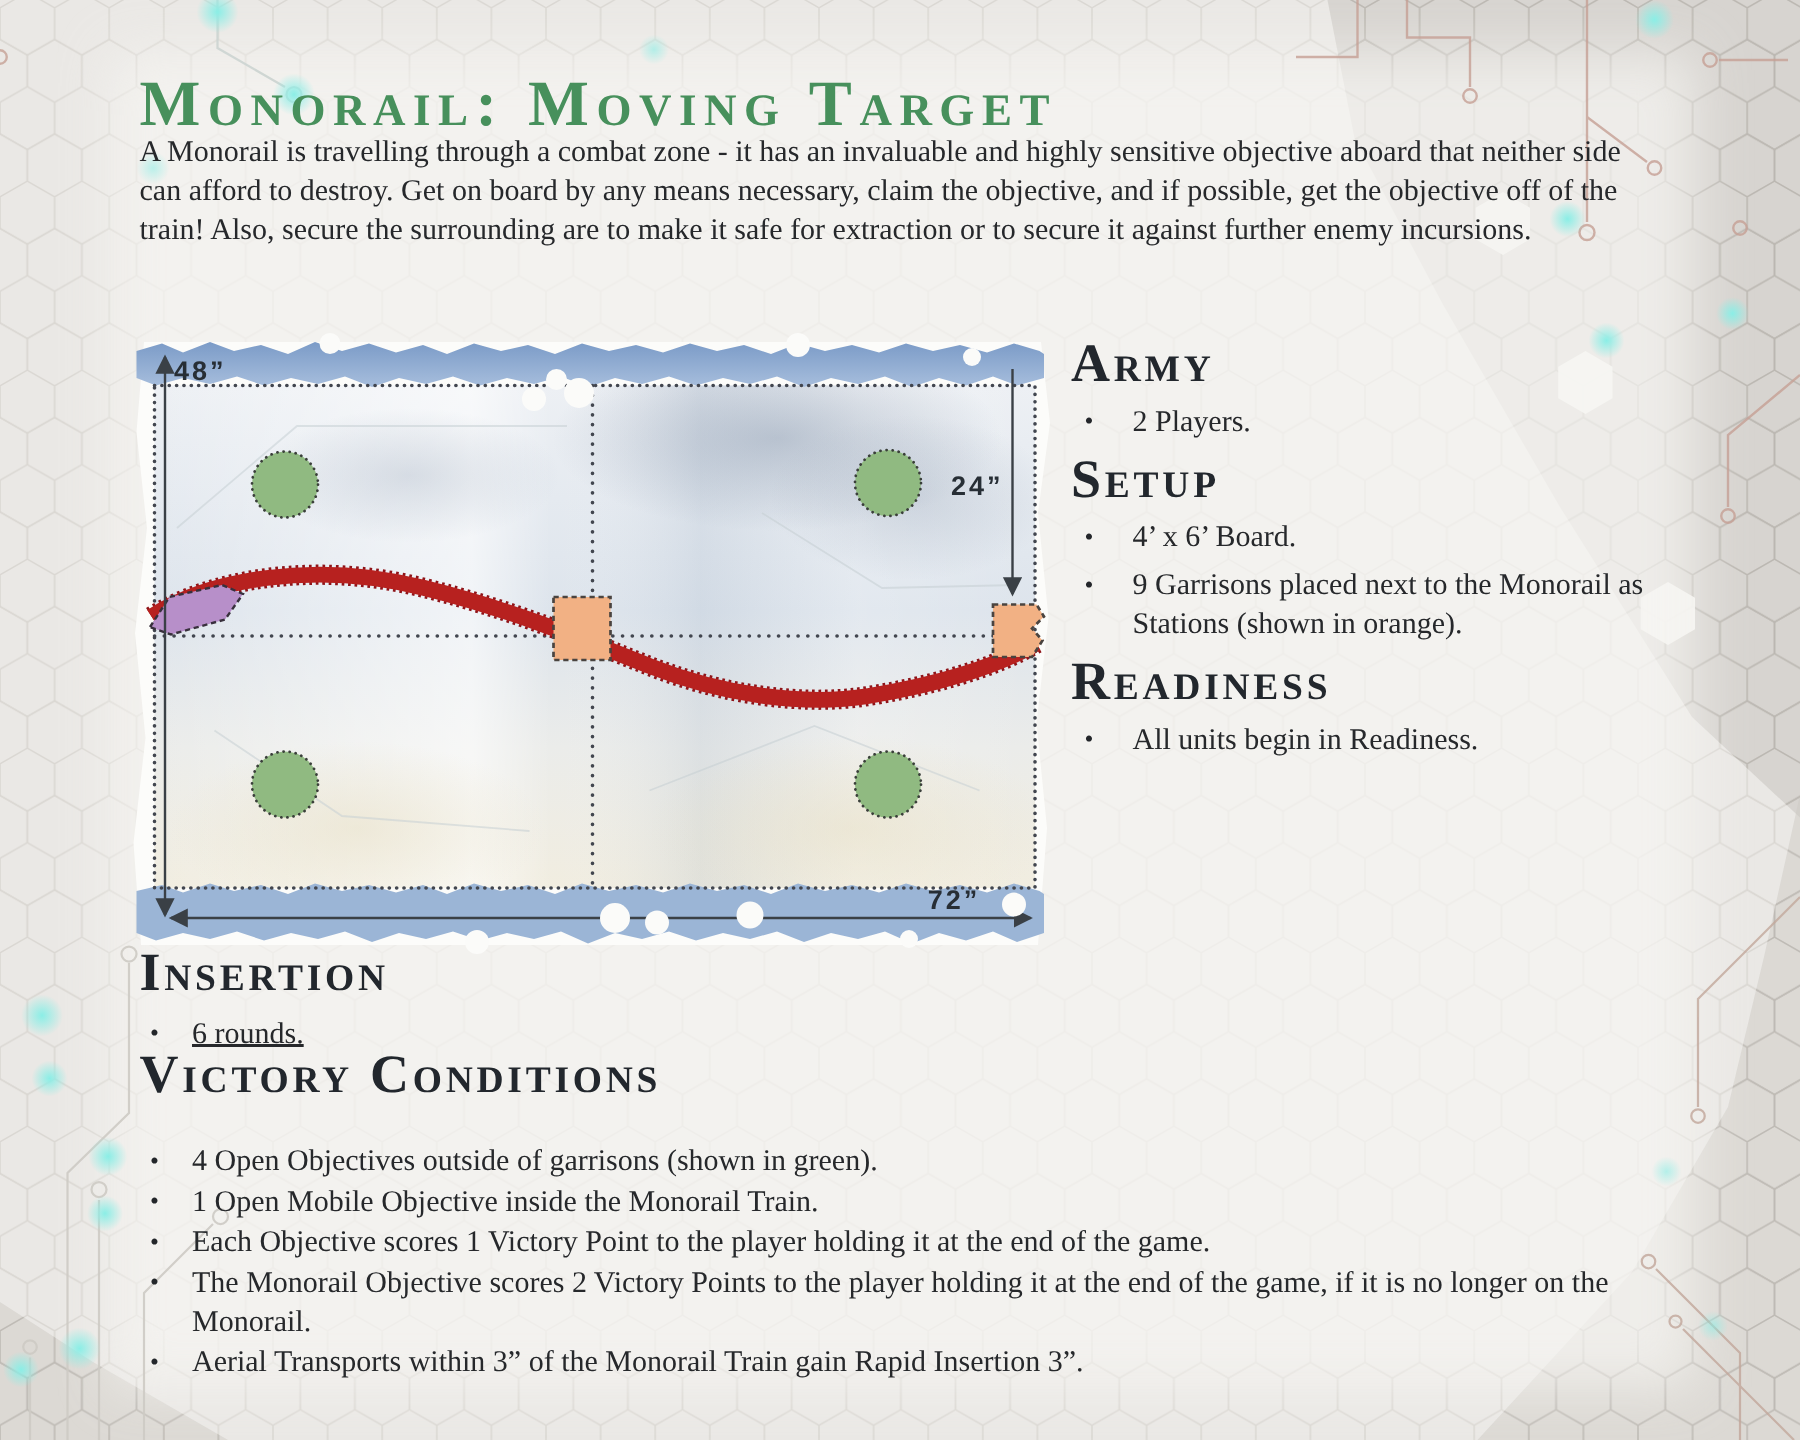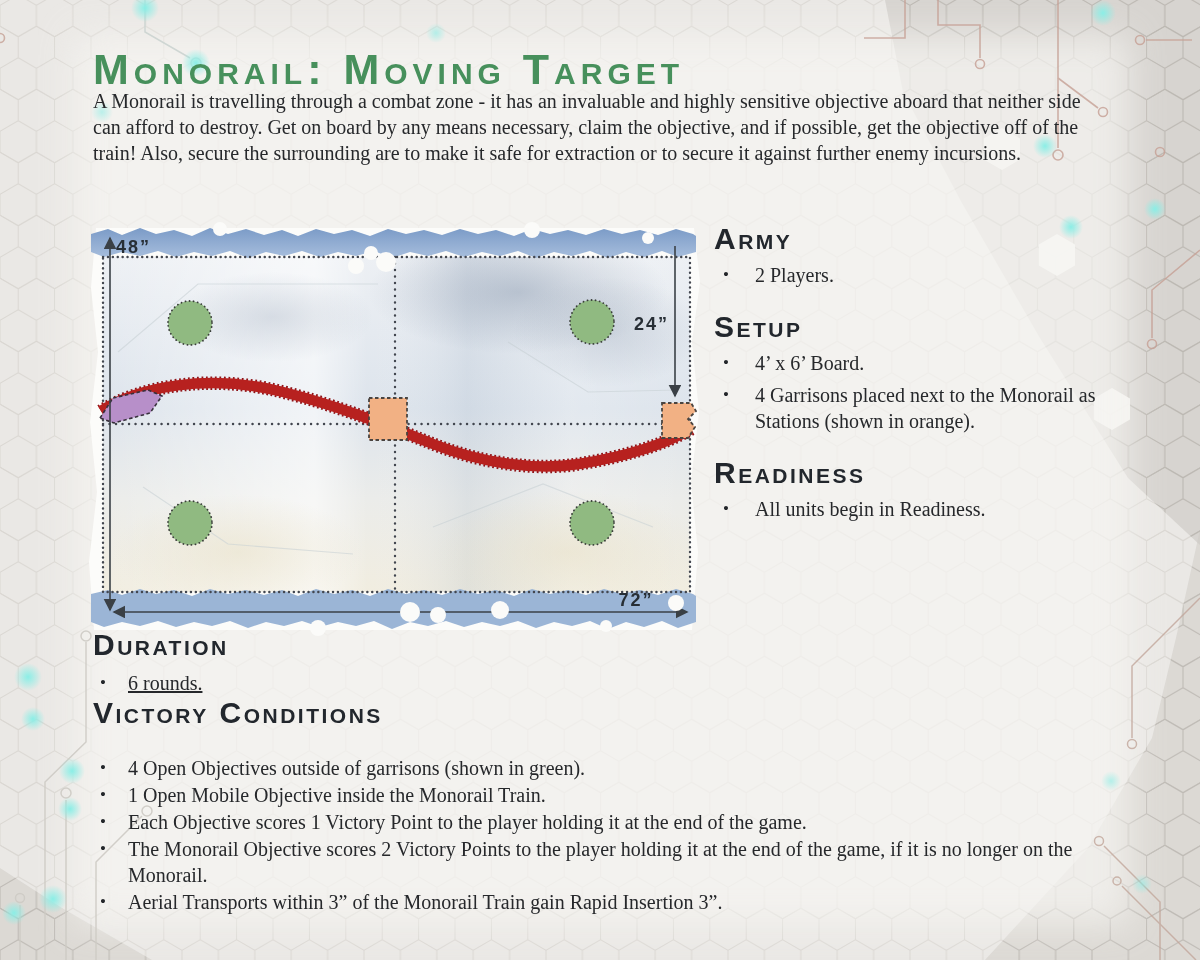--- a/index.html
+++ b/index.html
@@ -5,46 +5,46 @@
   html,body{margin:0;padding:0;}
   body{
     width:1200px;height:960px;position:relative;overflow:hidden;
     background:#eae8e5;
     font-family:"Liberation Serif",serif;
     color:#26282b;
   }
   #bg{position:absolute;left:0;top:0;width:1200px;height:960px;}
   .abs{position:absolute;}
   .tech{
-    font-family:Liberation Sans, sans-serif;
+    font-family:Liberation Serif, serif;
     font-variant:small-caps;
     font-weight:700;
     color:#22272d;
     line-height:1.0;
   }
   #title{
     left:93px;top:48px;width:900px;
     font-size:43px;letter-spacing:5px;color:#47905c;
   }
   #intro{
     left:93px;top:88px;width:1018px;
     font-size:20px;line-height:26px;
   }
-  h2.tech{font-size:30px;letter-spacing:2.5px;margin:0 0 8px 0;}
+  h2.tech{font-size:36px;letter-spacing:2.5px;margin:0 0 8px 0;}
   .blist{margin:0;padding:0;list-style:none;font-size:20px;line-height:26px;}
   .blist li{position:relative;}
   .blist li::before{
     content:"•";position:absolute;left:0;top:0;
     font-size:17px;color:#23262a;
   }
   
   #rightcol{left:714px;top:224px;width:410px;}
   #rightcol .blist li{padding-left:41px;margin-bottom:6px;}
   #rightcol .blist li::before{left:9px;}
-  #rightcol h2.tech{margin-top:24px;}
+  #rightcol h2.tech{margin-top:7px;}
   #rightcol h2.tech:first-child{margin-top:0;}
   
   #duration{left:93px;top:630px;width:620px;}
   #duration .blist li{padding-left:35px;margin-top:10px;text-decoration:underline;}
   #duration .blist li::before{left:7px;}
   #victory{left:93px;top:698px;width:1054px;}
   #victory .blist{margin-top:27px;}
   #victory .blist li{padding-left:35px;margin-bottom:1px;}
   #victory .blist li::before{left:7px;}
   #map{left:88px;top:222px;}
@@ -277,31 +277,31 @@
 
 <div id="rightcol" class="abs">
   <h2 class="tech">Army</h2>
   <ul class="blist">
     <li>2 Players.</li>
   </ul>
 
   <h2 class="tech">Setup</h2>
   <ul class="blist">
     <li>4’ x 6’ Board.</li>
-    <li>4 Garrisons placed next to the Monorail as Stations (shown in orange).</li>
+    <li>9 Garrisons placed next to the Monorail as Stations (shown in orange).</li>
   </ul>
 
   <h2 class="tech">Readiness</h2>
   <ul class="blist">
     <li>All units begin in Readiness.</li>
   </ul>
 </div>
 
 <div id="duration" class="abs">
-  <h2 class="tech">Duration</h2>
+  <h2 class="tech">Insertion</h2>
   <ul class="blist">
     <li>6 rounds.</li>
   </ul>
 </div>
 
 <div id="victory" class="abs">
   <h2 class="tech">Victory Conditions</h2>
   <ul class="blist">
     <li>4 Open Objectives outside of garrisons (shown in green).</li>
     <li>1 Open Mobile Objective inside the Monorail Train.</li>

